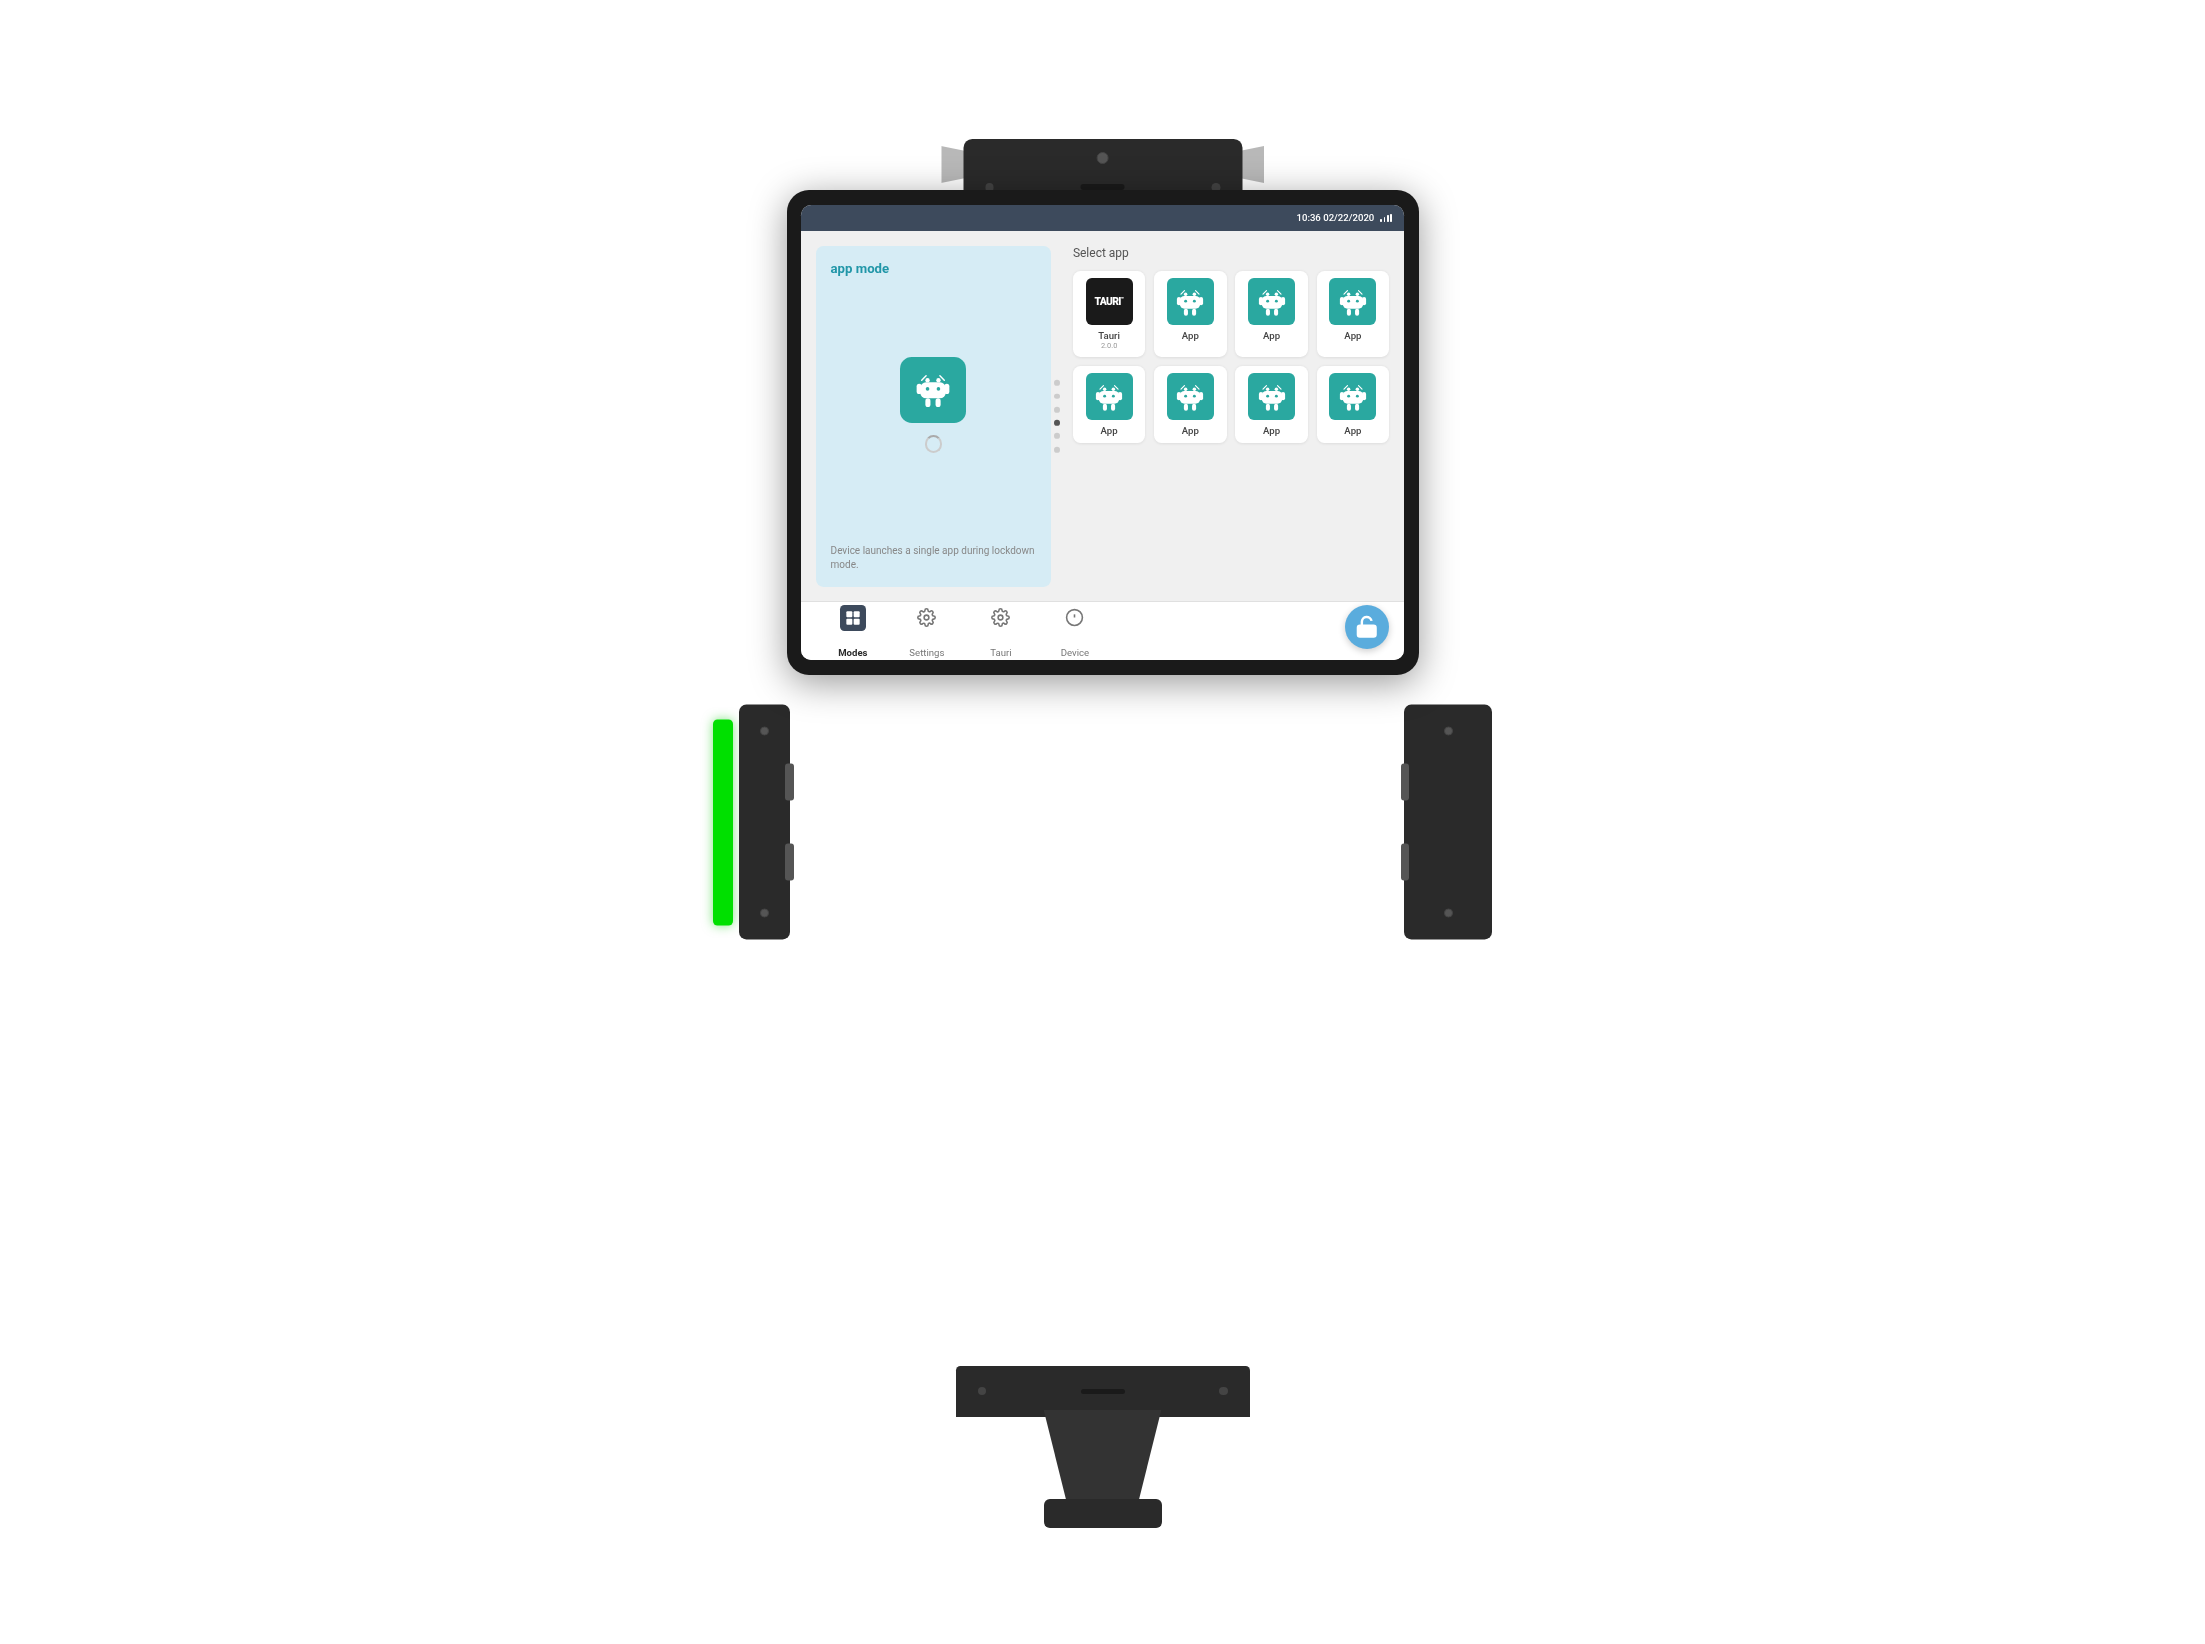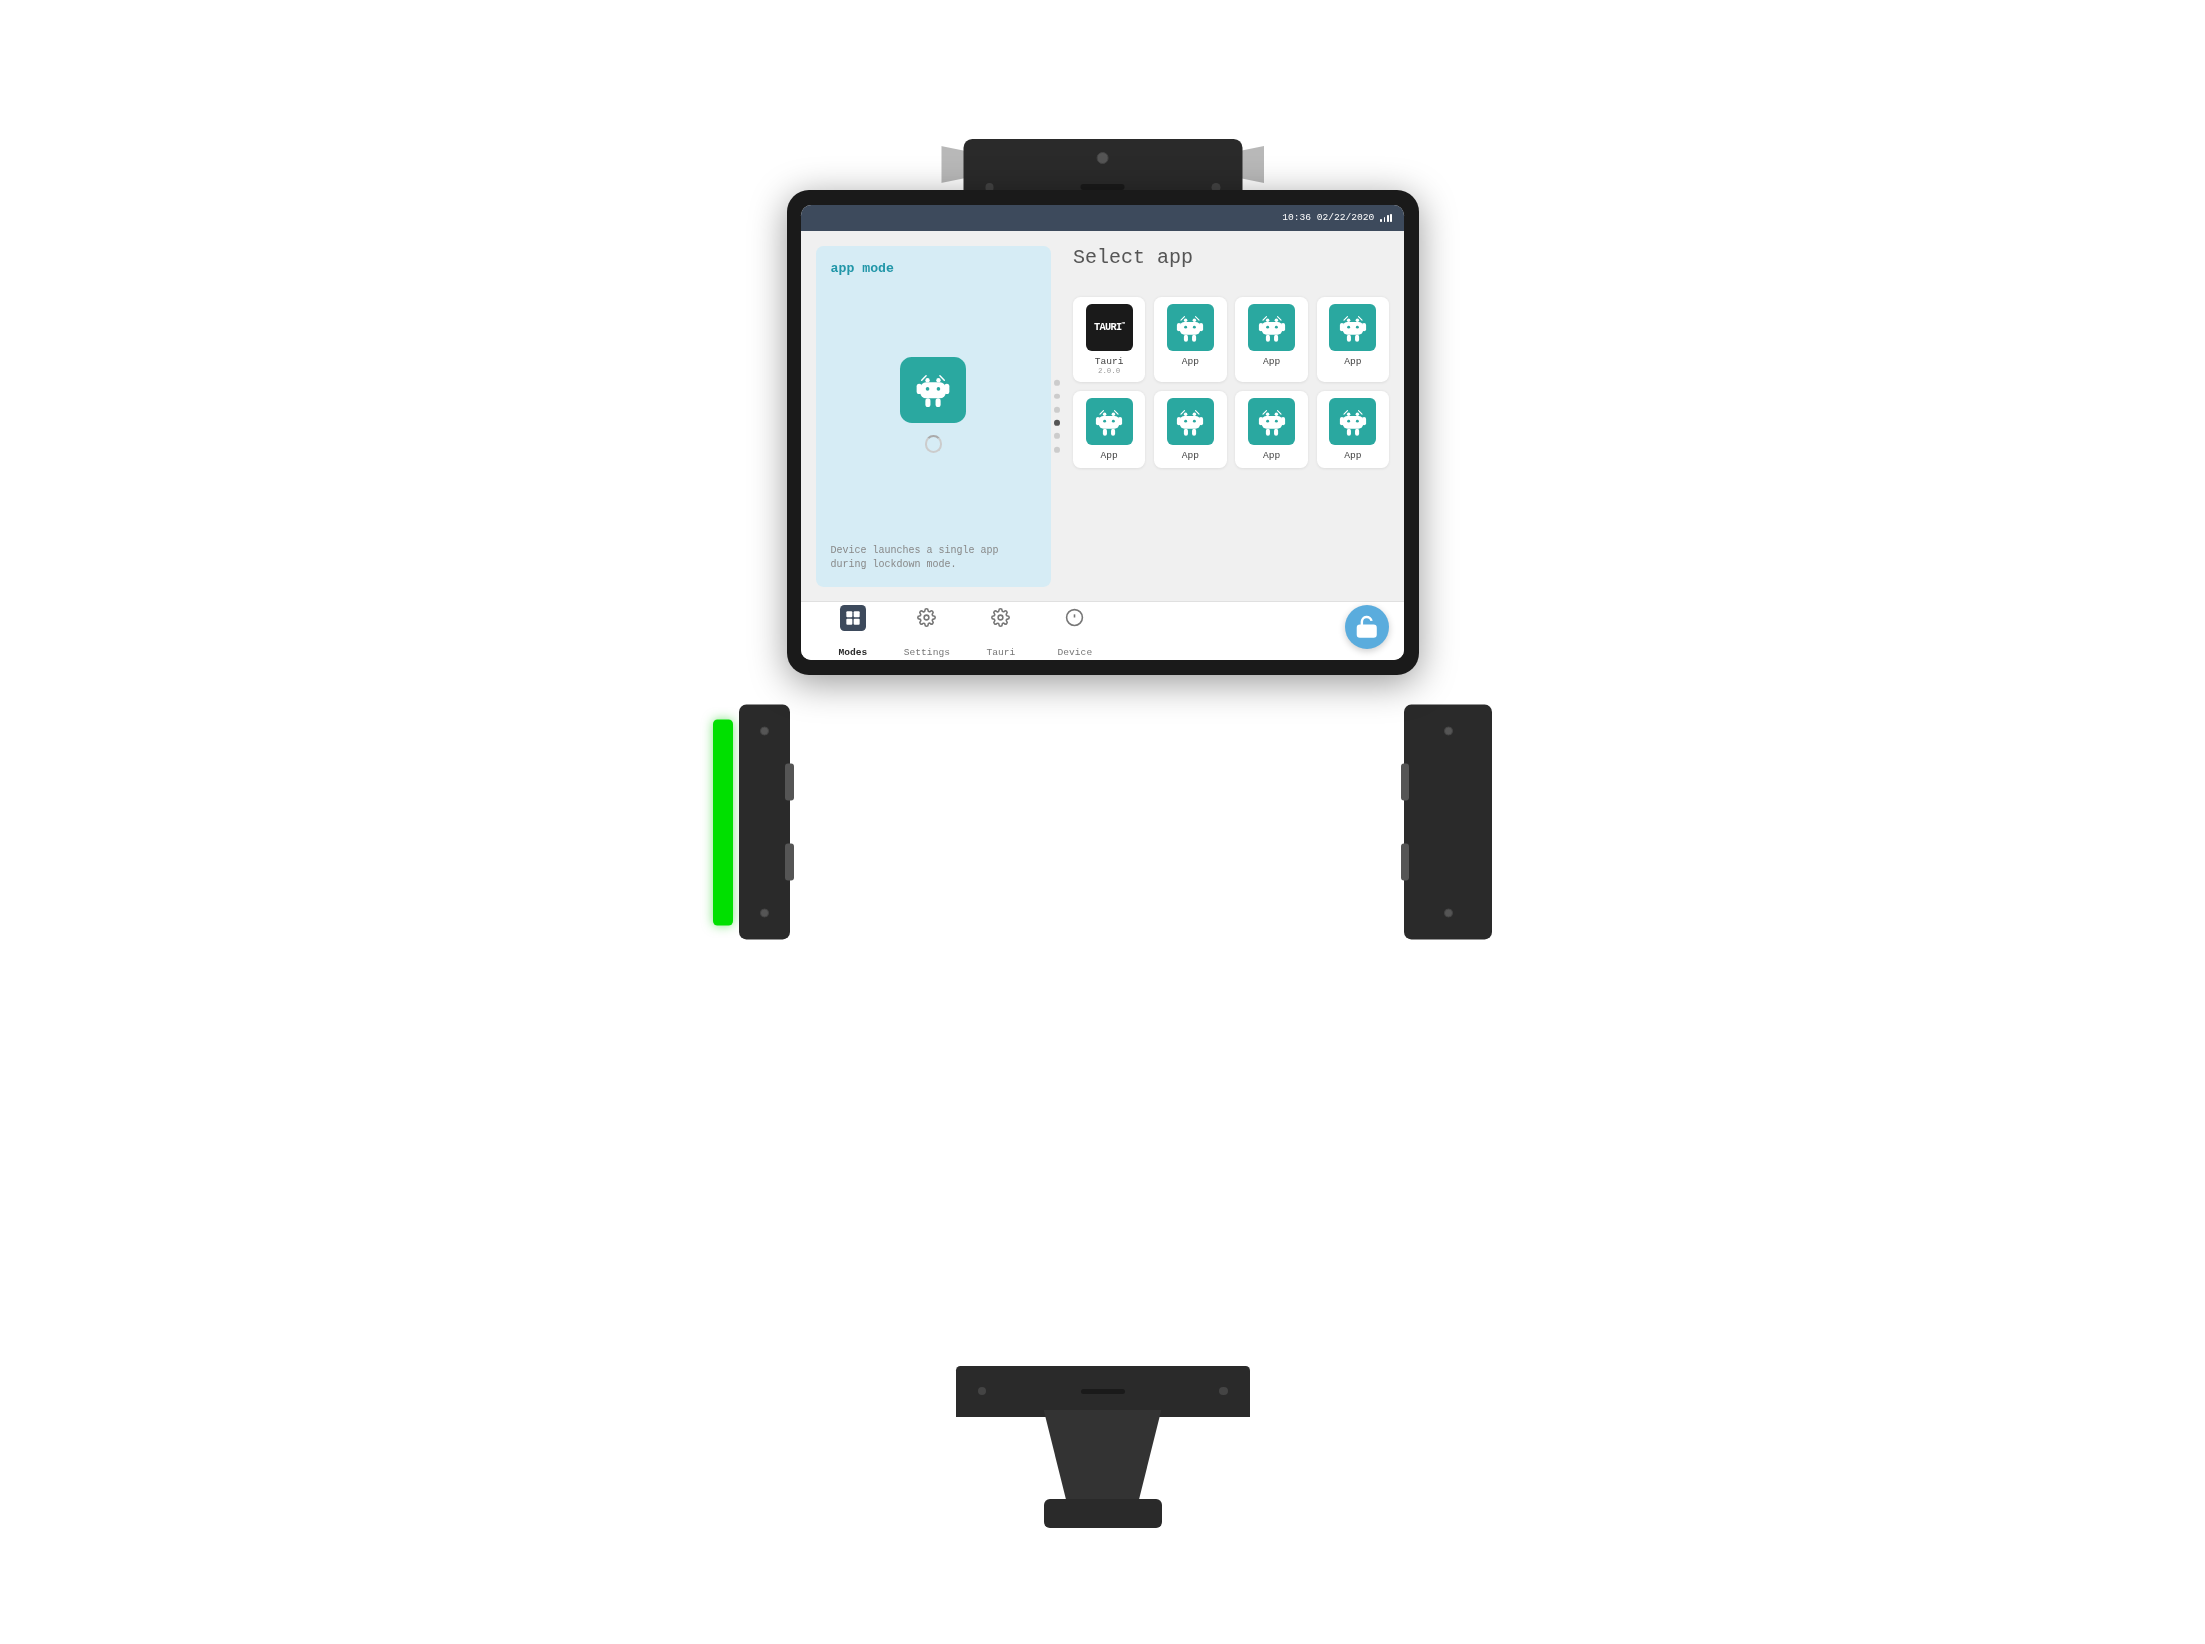--- a/index.html
+++ b/index.html
@@ -14,21 +14,20 @@
       overflow: hidden;
     }
 
     .scene {
       position: relative;
       width: 809px;
       height: 1470px;
       display: flex;
       align-items: center;
       justify-content: center;
-      font-family: Liberation Mono, monospace;
     }
 
     
     .top-mount {
       position: absolute;
       top: 22px;
       left: 50%;
       transform: translateX(-50%);
       width: 279px;
       height: 96px;
@@ -435,24 +434,24 @@
     }
 
     
     .app-selector {
       flex: 1;
       padding: 14.7px 14.7px 7.4px 22px;
       display: flex;
       flex-direction: column;
     }
     .select-app-title {
-      font-size: 20px;
+      font-size: 12px;
       color: #555;
       font-weight: 400;
-      margin-bottom: 28px;
+      margin-bottom: 11px;
     }
     .app-grid {
       display: grid;
       grid-template-columns: repeat(4, 1fr);
       gap: 8.8px;
     }
     .app-item {
       background: #fff;
       border-radius: 7.4px;
       display: flex;

